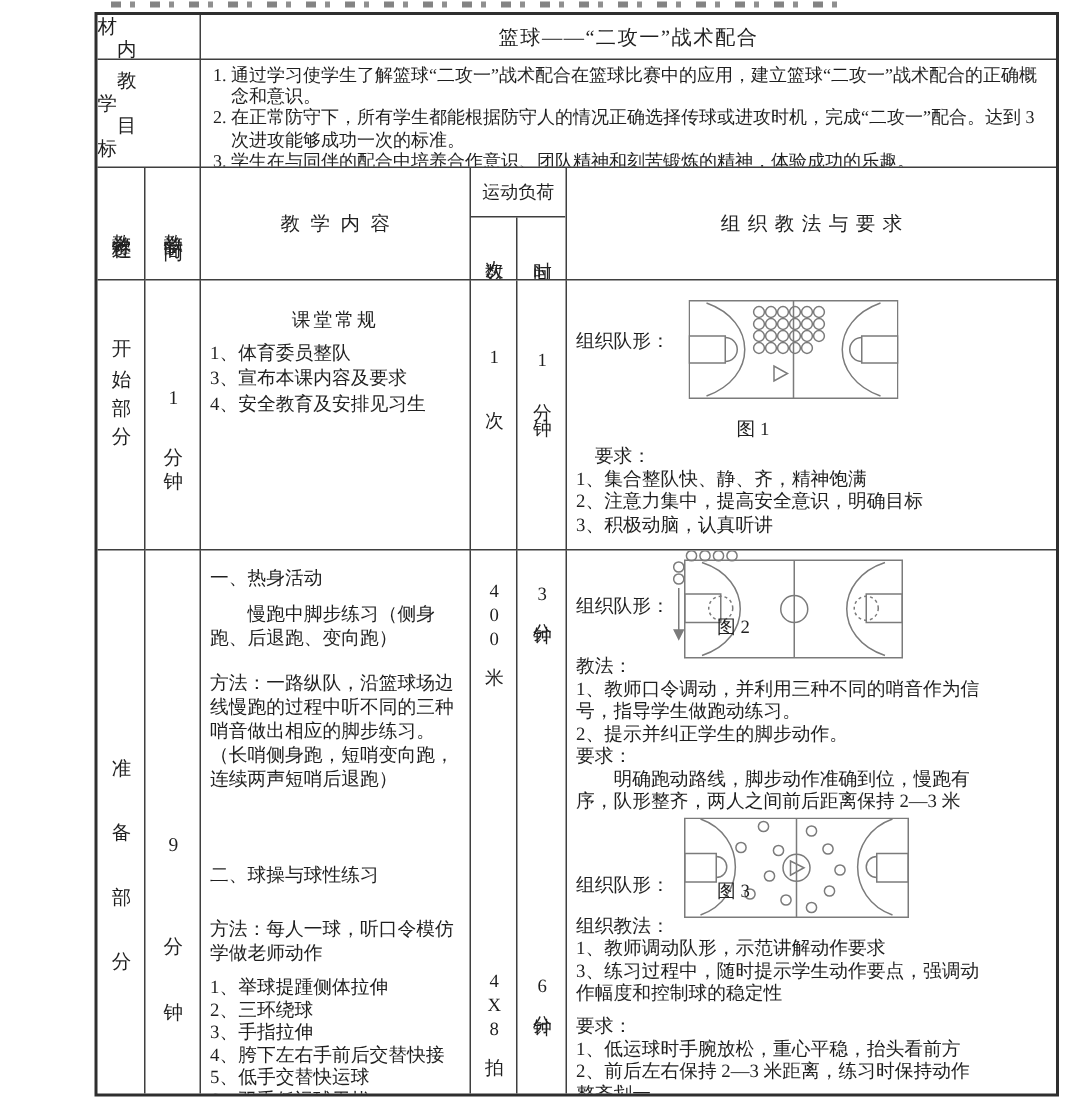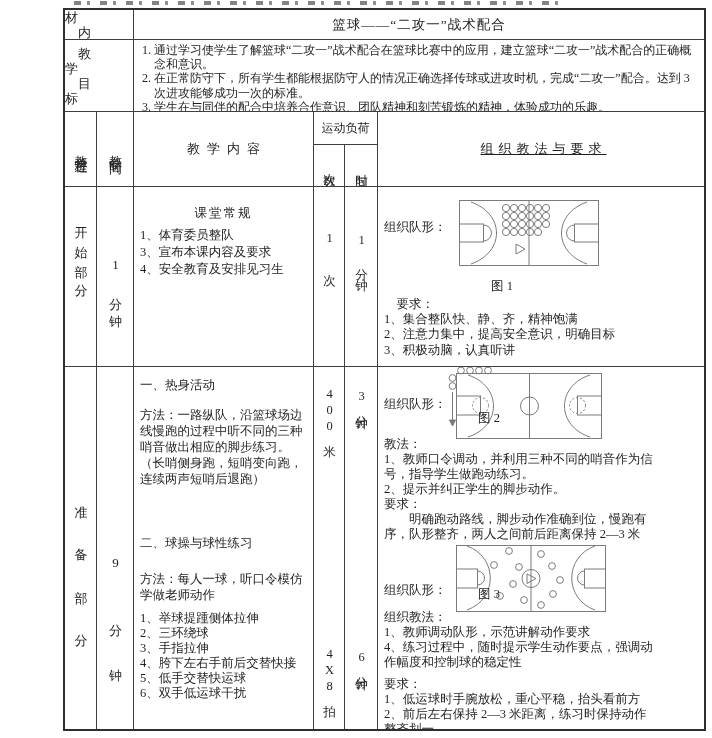--- a/index.html
+++ b/index.html
@@ -28,21 +28,21 @@
   .hdr-label{grid-column:1 / 3;display:flex;flex-direction:column;justify-content:center;align-items:center;font-size:13px;line-height:15px;}
   .hdr-label div{letter-spacing:13px;text-indent:13px;}
   .title-cell{grid-column:3 / 7;display:flex;align-items:center;justify-content:center;font-size:13.5px;letter-spacing:1px;}
   .goals-cell{grid-column:3 / 7;font-size:12px;line-height:14.2px;padding:3px 10px 0 8px;}
   .goal{padding-left:1em;text-indent:-1em;}
   
   .vcenter{display:flex;align-items:center;justify-content:center;}
   .vtext{writing-mode:vertical-lr;text-orientation:upright;font-size:13px;}
   .vt-tight{letter-spacing:2px;}
   .hdr-content{font-size:13px;letter-spacing:7px;text-indent:7px;}
-  .hdr-org{font-size:13px;letter-spacing:5px;text-indent:5px;text-decoration:underline;}
+  .hdr-org{font-size:13px;letter-spacing:5px;text-indent:5px;}
   .load-cell{display:grid;grid-template-rows:33px 1fr;grid-template-columns:31px 1fr;padding:0;}
   .load-top{grid-column:1 / 3;border-bottom:1px solid #3f3f3f;display:flex;align-items:center;justify-content:center;font-size:12px;font-family:Liberation Serif, serif;}
   .load-sub1{border-right:1px solid #3f3f3f;}
   .load-sub{display:flex;align-items:center;justify-content:center;}
   
   .vtop{display:flex;justify-content:center;align-items:flex-start;}
   .v-start-phase{letter-spacing:19px;margin-top:30px;}
   .v-start-time{letter-spacing:16px;margin-top:70px;}
   .v-start-count{letter-spacing:20px;margin-top:44px;}
   .v-start-dur{letter-spacing:11px;margin-top:46px;}
@@ -186,20 +186,21 @@
     </div>
 
     <div class="cell noB vtop">
       <span class="vtext v-prep-phase">准备部分</span>
     </div>
     <div class="cell noB vtop">
       <span class="vtext v-prep-time">9分钟</span>
     </div>
     <div class="cell noB content-cell">
       <div class="prep-title1">一、热身活动</div>
+      <div class="prep-sub">慢跑中脚步练习（侧身跑、后退跑、变向跑）</div>
       <div class="prep-method">方法：一路纵队，沿篮球场边线慢跑的过程中听不同的三种哨音做出相应的脚步练习。（长哨侧身跑，短哨变向跑，连续两声短哨后退跑）</div>
       <div class="prep-title2">二、球操与球性练习</div>
       <div class="prep-method2">方法：每人一球，听口令模仿学做老师动作</div>
       <div class="prep-list">
         <div>1、举球提踵侧体拉伸</div>
         <div>2、三环绕球</div>
         <div>3、手指拉伸</div>
         <div>4、胯下左右手前后交替快接</div>
         <div>5、低手交替快运球</div>
         <div>6、双手低运球干扰</div>
@@ -281,21 +282,21 @@
               <circle cx="68" cy="55" r="3.4"></circle>
             <circle cx="44" cy="51" r="3.4"></circle>
               <circle cx="85" cy="60" r="3.4"></circle>
           </g>
         </g>
       </svg>
       <span class="fig-label" style="left:100px;top:220px;text-align:right;">图 3</span>
       <div class="org-block" style="top:243px;">
         <div>组织教法：</div>
         <div>1、教师调动队形，示范讲解动作要求</div>
-        <div>4、练习过程中，随时提示学生动作要点，强调动作幅度和控制球的稳定性</div>
+        <div>3、练习过程中，随时提示学生动作要点，强调动作幅度和控制球的稳定性</div>
       </div>
       <div class="org-block" style="top:310px;">
         <div>要求：</div>
         <div>1、低运球时手腕放松，重心平稳，抬头看前方</div>
         <div>2、前后左右保持 2—3 米距离，练习时保持动作整齐划一</div>
       </div>
     </div>
 
   </div>
 </div>

